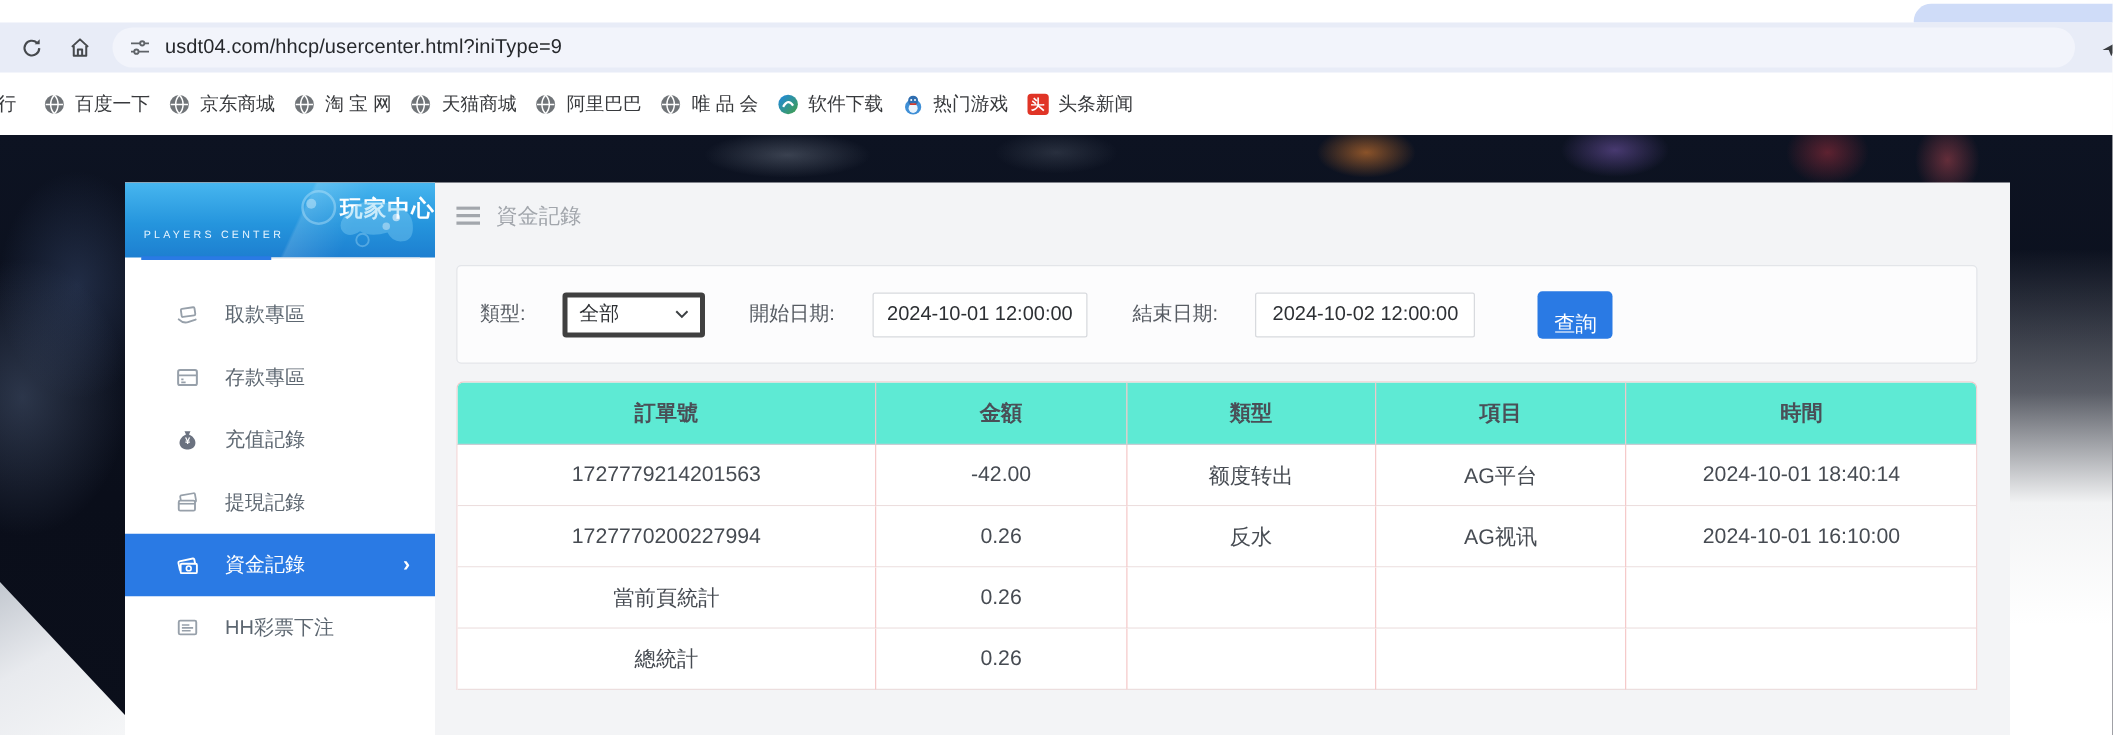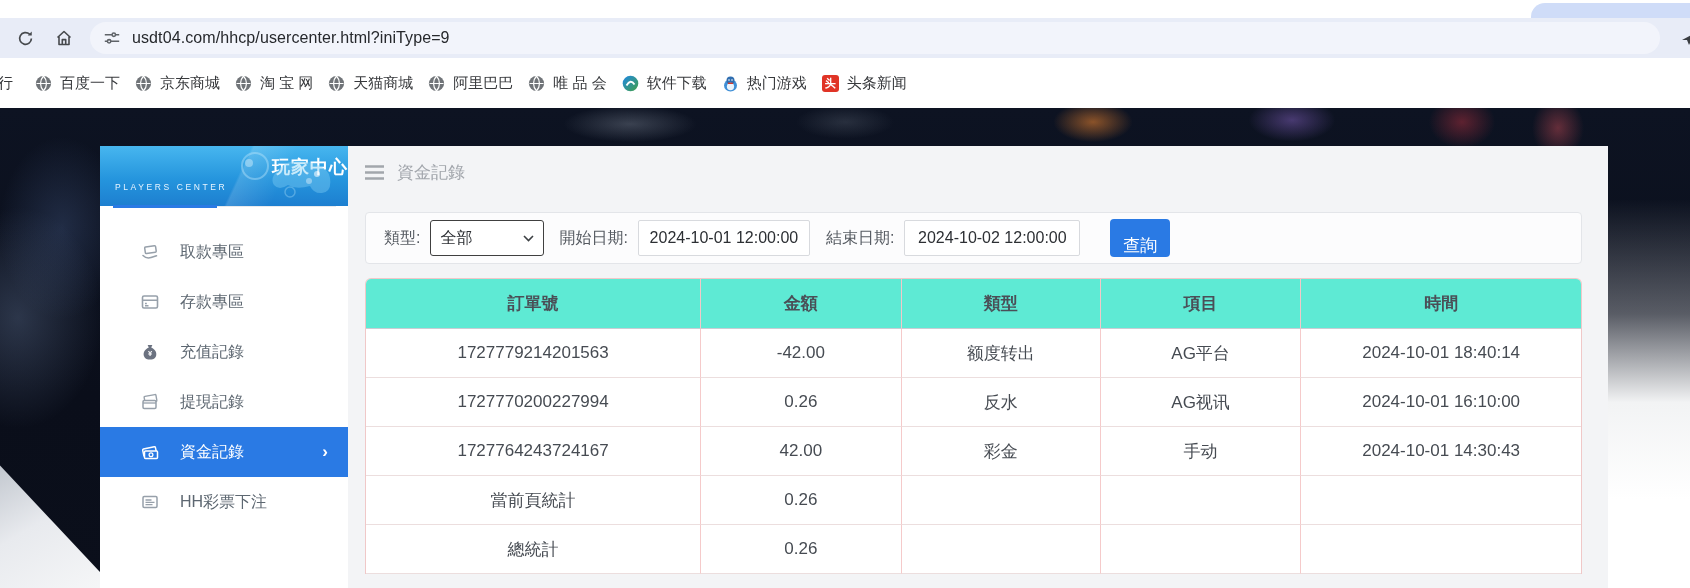--- a/index.html
+++ b/index.html
@@ -75,25 +75,25 @@
     color:#5d6771; font-size:16px; cursor:pointer; position:relative; }
   .mi-icon { width:24px; margin-right:18px; display:flex; justify-content:center; }
   .menu-item.active { background:#2a7ae4; color:#ffffff; }
   .mi-chevron { position:absolute; right:20px; font-size:17px; font-weight:bold; color:#fff; }
 
   .main { flex:1; padding:0 26px 0 17px; overflow:hidden; }
   .main-header { display:flex; align-items:center; gap:13px; height:44px; margin-top:4px;
     color:#a2a6ac; font-size:17px; }
   .hamburger { display:flex; }
 
-  .filter-card { margin-top:18px; height:52px; background:#fcfcfd;
+  .filter-card { margin-top:18px; height:79px; background:#fcfcfd;
     border:1px solid #e3e5e9; border-radius:4px; display:flex; align-items:center;
-    padding:0 18px; font-size:16px; color:#565b62; }
+    padding:0 18px; font-size:16px; color:#565b62;gap:20px; }
   .f-label { margin-right:10px; white-space:nowrap; }
-  .select { width:114px; height:36px; background:#fff; border:1px solid #404040;
+  .select { width:114px; height:36px; background:#fff; border:4px solid #404040;
     border-radius:3px; display:flex; align-items:center; justify-content:space-between;
     padding:0 9px; color:#2c2f33; cursor:pointer; margin-right:15px; }
   .f-input { height:36px; background:#fff; border:1px solid #d8dade; border-radius:2px;
     display:flex; align-items:center; justify-content:center; color:#2c2f33;
     font-size:16px; cursor:text; }
   .f-input.start { width:172px; margin-right:16px; }
   .f-input.end { width:176px; }
   .search-btn { margin-left:30px; height:38px; padding:15px 13px; background:#2a7ae4;
     color:#fff; border:none; border-radius:4px; font-size:17px; cursor:pointer;
     font-family:"Liberation Sans", sans-serif; }
@@ -363,27 +363,20 @@
                 <td>2024-10-01 18:40:14</td>
               </tr>
               <tr>
                 <td>1727770200227994</td>
                 <td>0.26</td>
                 <td>反水</td>
                 <td>AG视讯</td>
                 <td>2024-10-01 16:10:00</td>
               </tr>
               <tr>
-                <td>1727764243724167</td>
-                <td>42.00</td>
-                <td>彩金</td>
-                <td>手动</td>
-                <td>2024-10-01 14:30:43</td>
-              </tr>
-              <tr>
                 <td>當前頁統計</td>
                 <td>0.26</td>
                 <td></td>
                 <td></td>
                 <td></td>
               </tr>
               <tr>
                 <td>總統計</td>
                 <td>0.26</td>
                 <td></td>

